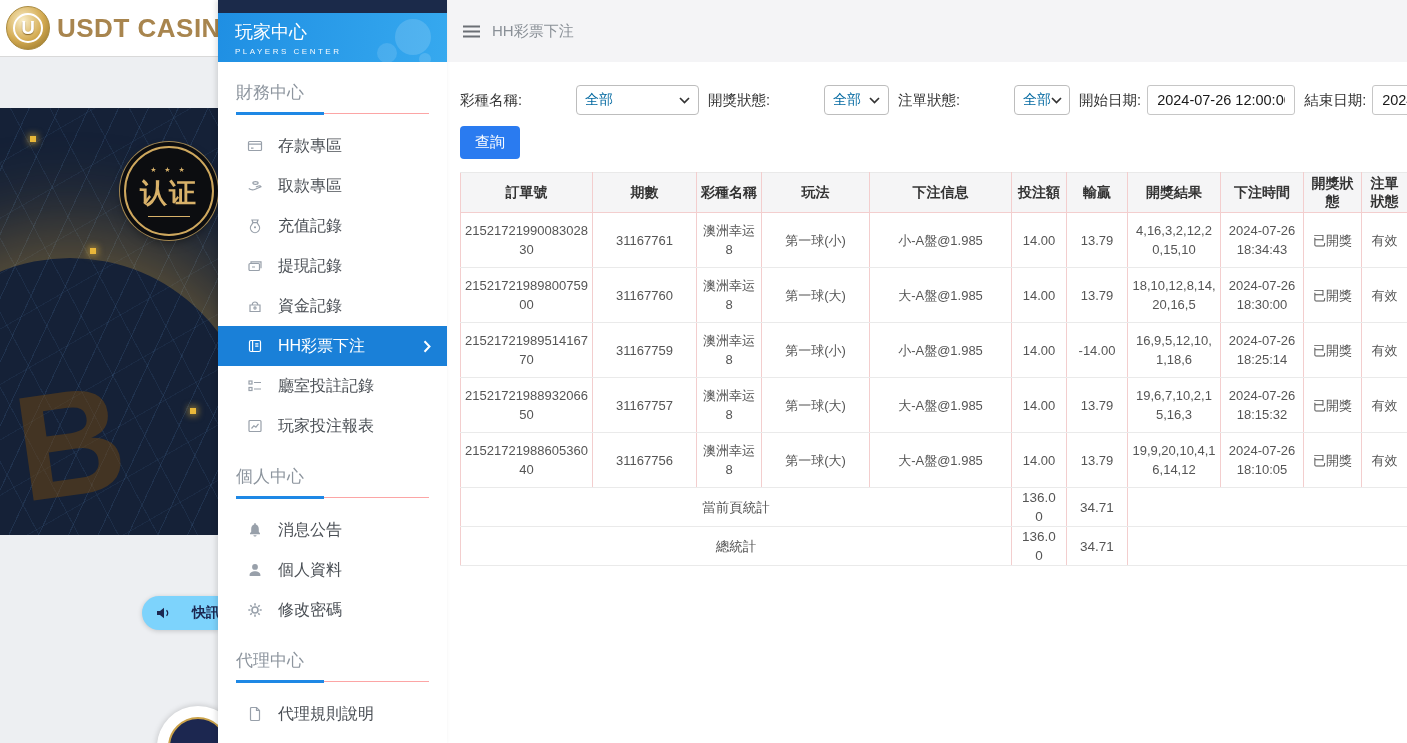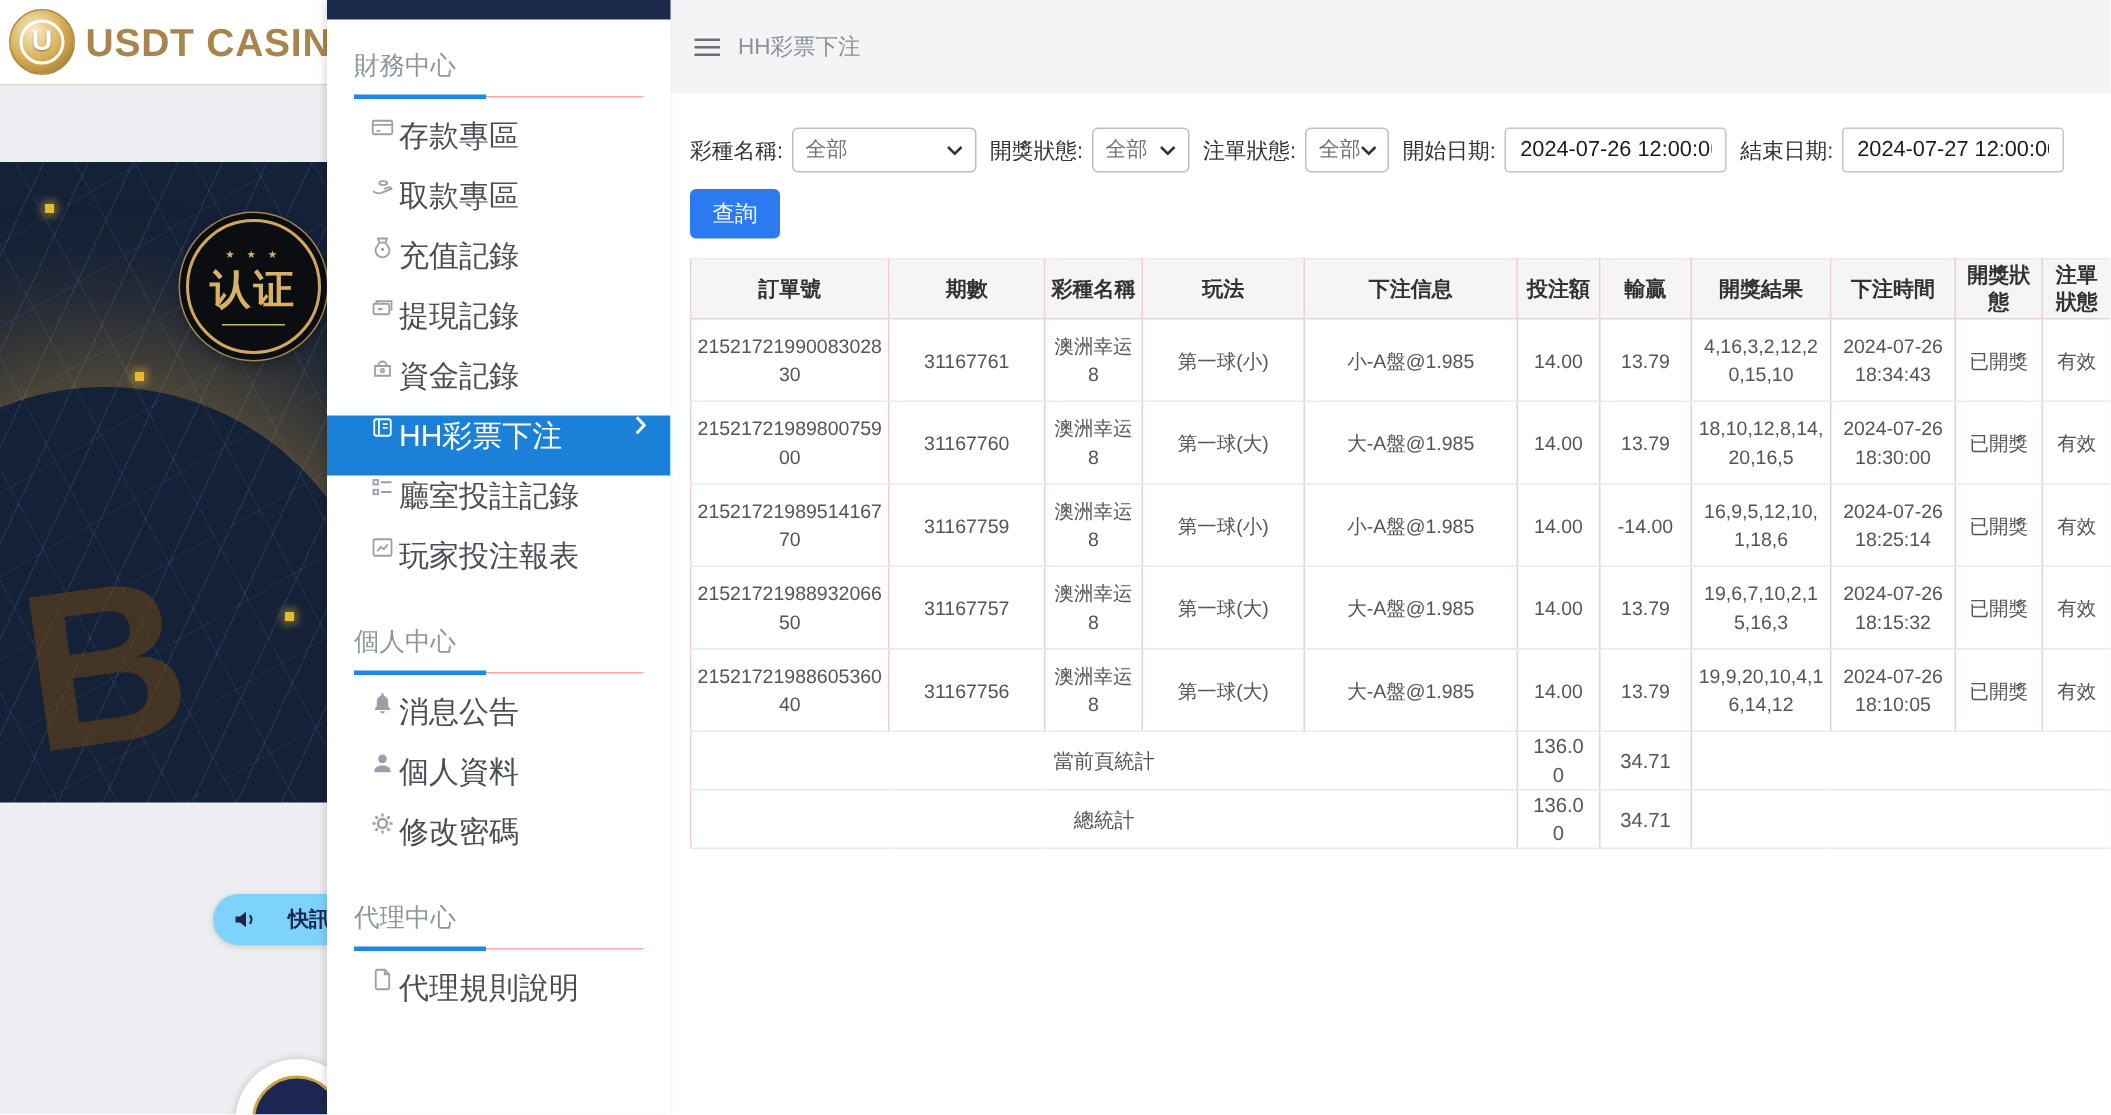--- a/index.html
+++ b/index.html
@@ -64,40 +64,40 @@
     border-radius:50%; background:rgba(255,255,255,.15);
     box-shadow:-26px 16px 0 -8px rgba(255,255,255,.12), 12px 22px 0 -12px rgba(255,255,255,.14); }
   .sidebar-title { font-size:18px; }
   .sidebar-subtitle { font-size:8px; letter-spacing:2.5px; margin-top:3px; opacity:.95; }
   .sidebar-nav { flex:1; overflow:hidden; }
   .nav-section-header { margin:19px 18px 0; padding-bottom:9px; font-size:17px; color:#8d959e;
     border-bottom:1px solid #fca5a5; position:relative; }
   .nav-section-header::after { content:""; position:absolute; left:0; bottom:-2px; width:88px; height:3px;
     background:var(--accent,#1e88e5); }
   .nav-items { margin-top:12px; }
-  .nav-item { height:40px; display:flex; align-items:flex-start; gap:3px; padding-left:29px;
-    font-size:20px; color:#4a4f55; cursor:pointer; }
+  .nav-item { height:40px; display:flex; align-items:center; gap:15px; padding-left:29px;
+    font-size:16px; color:#4a4f55; cursor:pointer; }
   .nav-item .nico { display:flex; color:#98a0aa; flex:none; }
   .nav-item.active { background:var(--sidebar-active,#1a80d8); color:#fff; }
   .nav-item.active .nico { color:#fff; }
   .nav-item .chev { margin-left:auto; margin-right:16px; display:none; }
   .nav-item.active .chev { display:flex; }
 
   
   .main { flex:1; min-width:0; background:#fff; display:flex; flex-direction:column; }
   .topbar { height:62px; flex:none; background:#f4f4f6; display:flex; align-items:center;
     gap:11px; padding-left:15px; color:#8a9097; font-size:15px; }
   .hamburger { display:flex; cursor:pointer; }
 
   .filters { padding:23px 8px 0 13px; flex:none; }
   .filter-row { display:flex; align-items:center; font-size:14.5px; color:#333; white-space:nowrap; }
   .fgroup { display:flex; align-items:center; gap:6px; margin-right:9px; }
   .fselect { height:30px; border:1px solid #bdbdbd; border-radius:4px; background:#fff;
     display:flex; align-items:center; justify-content:space-between; padding:0 8px;
-    font-size:14px; color:#737373; cursor:pointer; }
+    font-size:14px; color:#0369a1; cursor:pointer;margin-left:48px; }
   .w1 { width:123px; } .w2 { width:65px; } .w3 { width:56px; }
   .fdate { width:148px; height:30px; border:1px solid #c6c6c6; border-radius:3px;
     font-size:14.5px; color:#1a1a1a; padding:0 9px; font-family:inherit; outline:none; }
   .search-btn { margin-top:11px; background:var(--button,#2a7bf0); border:none; color:#fff;
     font-size:15px; padding:7px 15px; border-radius:4px; cursor:pointer; font-family:inherit; }
 
   .table-wrap { margin:13px 0 0 13px; overflow:hidden; flex:1; }
   table { border-collapse:collapse; table-layout:fixed; width:947px; }
   th { background:#f5f5f6; font-size:14px; color:#333; font-weight:bold; height:40px;
     border-left:1px solid var(--table-border,#f3cece); border-right:1px solid var(--table-border,#f3cece);
@@ -144,20 +144,24 @@
       </span>
       <span class="news-label">快訊:</span>
     </div>
     <div class="bottom-logo-circle">
       <div class="bottom-logo-inner"></div>
     </div>
   </div>
 
   <div class="sidebar">
     <div class="sidebar-topstrip"></div>
+    <div class="sidebar-header">
+      <div class="sidebar-title">玩家中心</div>
+      <div class="sidebar-subtitle">PLAYERS CENTER</div>
+    </div>
     <div class="sidebar-nav">
         <div class="nav-section-header">財務中心</div>
         <div class="nav-items">
           <div class="nav-item">
             <span class="nico">
               <svg width="16" height="16" viewBox="0 0 16 16">
                 <rect x="1.5" y="3.5" width="13" height="9" rx="1" stroke="currentColor" fill="none" stroke-width="1.2"></rect>
                 <path d="M1.5 6.2h13M4 10.2h2.5" stroke="currentColor" fill="none" stroke-width="1.2"></path>
               </svg>
             </span>

